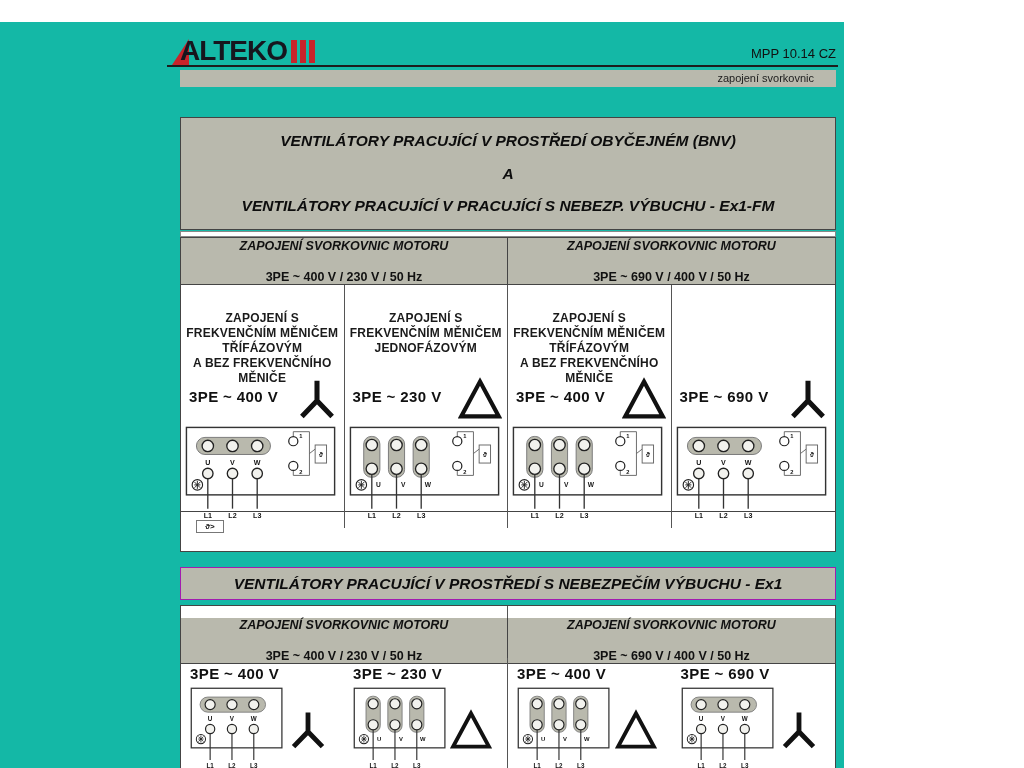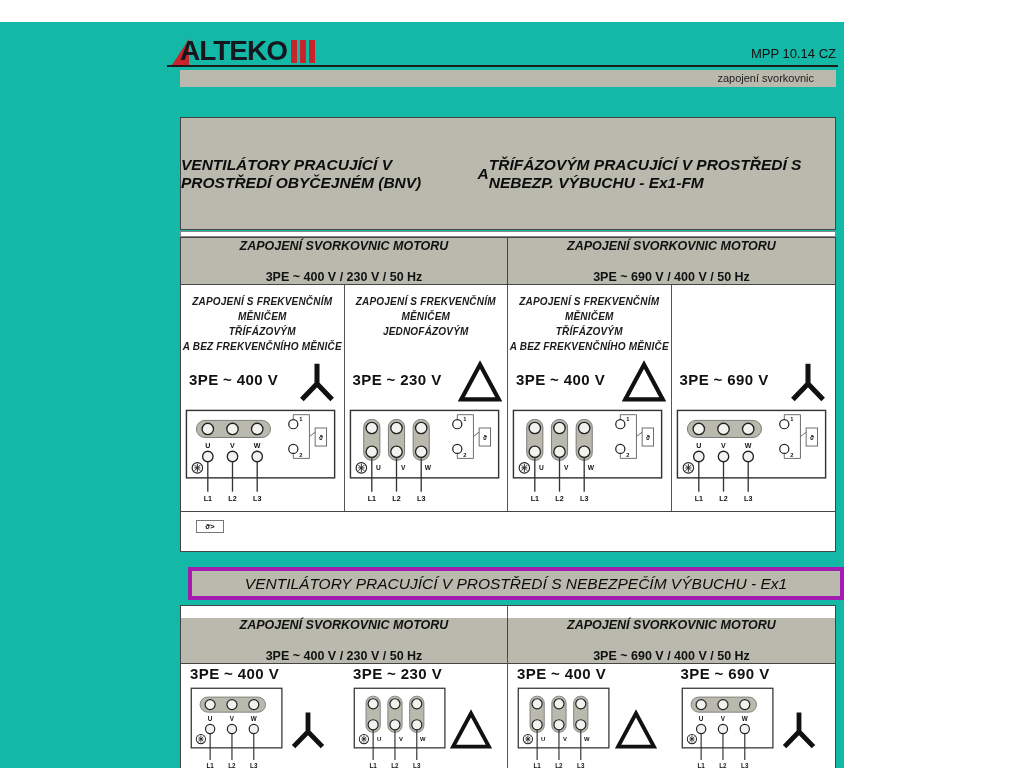--- a/index.html
+++ b/index.html
@@ -10,47 +10,47 @@
   .logo{position:absolute;left:172px;top:11px;height:32px;display:flex;align-items:flex-end;}
   .logo-wedge{width:0;height:0;border-bottom:26px solid #c8242b;border-left:17px solid transparent;margin-right:-9px;}
   .logo-text{position:relative;font-weight:bold;font-size:28px;line-height:28px;letter-spacing:-1px;color:#16161e;}
   .logo-bars{display:flex;gap:3px;margin-left:4px;margin-bottom:2px;}
   .logo-bars i{width:6px;height:23px;background:#c8242b;display:block;}
   .doc-code{position:absolute;left:600px;top:24px;width:236px;text-align:right;font-weight:normal;font-size:13px;}
   .header-line{position:absolute;left:167px;top:43px;width:671px;height:2px;background:#1c1c1c;}
   .subtitle-bar{position:absolute;left:180px;top:48px;width:656px;height:17px;box-sizing:border-box;background:#b9b9ad;font-size:11px;line-height:17px;text-align:right;padding-right:22px;color:#1d1d1d;}
 
   
-  .s1-title{position:absolute;left:180px;top:95px;width:656px;height:113px;box-sizing:border-box;background:#b9b9ad;border:1px solid #444;display:flex;flex-direction:row;justify-content:space-evenly;align-items:center;font-weight:bold;font-style:italic;font-size:15.5px;color:#0d0d0d;}
+  .s1-title{position:absolute;left:180px;top:95px;width:656px;height:113px;box-sizing:border-box;background:#b9b9ad;border:1px solid #444;display:flex;flex-direction:column;justify-content:space-evenly;align-items:center;font-weight:bold;font-style:italic;font-size:15.5px;color:#0d0d0d;}
   .spacer{position:absolute;left:180px;top:209px;width:656px;height:6px;box-sizing:border-box;border:1px solid #888;background:#fff;}
 
   
   .s1-table{position:absolute;left:180px;top:215px;width:656px;height:315px;box-sizing:border-box;border:1px solid #444;background:#fff;overflow:hidden;}
   .mh-row{display:grid;grid-template-columns:1fr 1fr;}
   .s1-head{height:47px;}
   .mh-cell{background:#b9b9ad;border-bottom:1px solid #444;display:flex;flex-direction:column;justify-content:center;gap:17px;text-align:center;}
   .mh-cell.first{border-right:1px solid #444;}
   .mh-title{font-style:italic;font-weight:bold;font-size:12.5px;}
   .mh-spec{font-weight:bold;font-size:12.5px;}
 
   .s1-body{display:grid;grid-template-columns:1fr 1fr 1fr 1fr;height:226px;}
   .s1-col{position:relative;border-right:1px solid #555;}
   .s1-col.last{border-right:none;}
-  .subhdr{height:55px;padding-top:9px;text-align:center;font-weight:bold;font-style:italic;font-size:10px;line-height:15px;letter-spacing:0.2px;color:#1a1a1a;}
+  .subhdr{height:55px;padding-top:26px;text-align:center;font-weight:bold;font-size:12px;line-height:15px;letter-spacing:0.2px;color:#1a1a1a;}
   .diag1{position:relative;height:162px;}
   .volt{position:absolute;left:8px;top:22px;font-weight:bold;font-size:15px;letter-spacing:0.4px;white-space:nowrap;}
   .sym{position:absolute;right:5px;top:10px;width:44px;height:46px;}
   .tbox{position:absolute;left:4px;top:60px;width:152px;}
 
   .s1-note{height:42px;border-top:1px solid #444;display:flex;align-items:flex-start;padding-top:6px;box-sizing:border-box;}
   .note-sym{margin-left:15px;margin-top:2px;width:26px;height:11px;border:1px solid #777;background:#fff;font-size:8px;line-height:11px;text-align:center;font-weight:bold;}
   .note-lines{margin-left:22px;font-weight:bold;font-size:8.5px;line-height:1.55;color:#1a1a1a;}
 
   
-  .s2-title{position:absolute;left:188px;top:545px;width:656px;height:33px;box-sizing:border-box;background:#b9b9ad;border:4px solid #a21caf;display:flex;align-items:center;justify-content:center;font-weight:normal;font-style:italic;font-size:15.5px;color:#0d0d0d;}
+  .s2-title{position:absolute;left:180px;top:545px;width:656px;height:33px;box-sizing:border-box;background:#b9b9ad;border:1px solid #a21caf;display:flex;align-items:center;justify-content:center;font-weight:bold;font-style:italic;font-size:15.5px;color:#0d0d0d;}
   .s2-table{position:absolute;left:180px;top:583px;width:656px;height:172px;box-sizing:border-box;border:1px solid #444;background:#fff;overflow:hidden;}
   .s2-strip{display:grid;grid-template-columns:1fr 1fr;height:12px;}
   .s2-strip-cell{background:#fff;}
   .s2-strip-cell.first{border-right:1px solid #555;}
   .s2-head{height:40px;}
   .s2-body{display:grid;grid-template-columns:1fr 1fr;height:118px;}
   .s2-cell{position:relative;}
   .s2-cell.first{border-right:1px solid #555;}
   .grp{position:absolute;top:0;height:100%;width:50%;left:0;}
   .grp.g2{left:50%;}
@@ -72,21 +72,21 @@
         <i></i>
       </span>
   </div>
   <div class="doc-code">MPP 10.14 CZ</div>
   <div class="header-line"></div>
   <div class="subtitle-bar">zapojení svorkovnic</div>
 
   <div class="s1-title">
     <div>VENTILÁTORY PRACUJÍCÍ V PROSTŘEDÍ OBYČEJNÉM (BNV)</div>
     <div>A</div>
-    <div>TŘÍFÁZOVÝM PRACUJÍCÍ V PROSTŘEDÍ S NEBEZP. VÝBUCHU - Ex1-FM</div>
+    <div>VENTILÁTORY PRACUJÍCÍ V PRACUJÍCÍ S NEBEZP. VÝBUCHU - Ex1-FM</div>
   </div>
 
   <div class="spacer"></div>
 
   <div class="s1-table">
     <div class="mh-row s1-head">
       <div class="mh-cell first">
         <div class="mh-title">ZAPOJENÍ SVORKOVNIC MOTORU</div>
         <div class="mh-spec">3PE ~ 400 V / 230 V / 50 Hz</div>
       </div>

